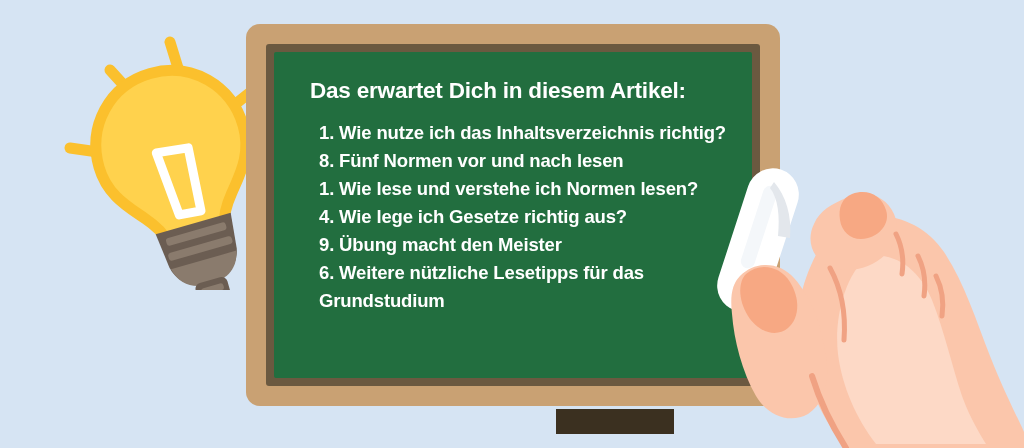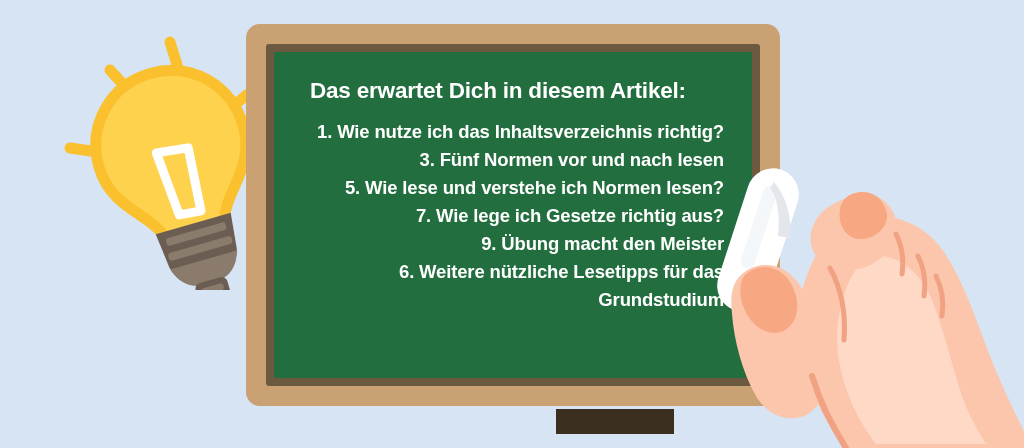--- a/index.html
+++ b/index.html
@@ -70,23 +70,22 @@
   #board-title {
     color: #ffffff;
     font-size: 22.5px;
     font-weight: bold;
     letter-spacing: -0.2px;
     margin: 0 0 14px 6px;
     white-space: nowrap;
   }
   #board-list {
     list-style: none;
-    margin: 0;
+    margin: 15px;
     padding: 0;
-    text-align: right;
   }
   #board-list li {
     color: #ffffff;
     font-size: 18.5px;
     font-weight: bold;
     letter-spacing: -0.15px;
     line-height: 28px;
     max-width: 420px;
   }
 
@@ -160,23 +159,23 @@
   </svg>
 
   <div id="board-frame">
     <div id="board-inner-border">
       <div id="board-surface">
 
         <div id="board-text">
           <div id="board-title">Das erwartet Dich in diesem Artikel:</div>
           <ul id="board-list">
             <li>1. Wie nutze ich das Inhaltsverzeichnis richtig?</li>
-            <li>3. Fünf Normen vor und nach lesen</li>
-            <li>5. Wie lese und verstehe ich Normen lesen?</li>
-            <li>7. Wie lege ich Gesetze richtig aus?</li>
+            <li>8. Fünf Normen vor und nach lesen</li>
+            <li>1. Wie lese und verstehe ich Normen lesen?</li>
+            <li>4. Wie lege ich Gesetze richtig aus?</li>
             <li>9. Übung macht den Meister</li>
             <li>6. Weitere nützliche Lesetipps für das Grundstudium</li>
           </ul>
         </div>
 
         <div id="chalk-mark-a" class="chalk-mark"></div>
         <div id="chalk-mark-b" class="chalk-mark"></div>
 
       </div>
     </div>

